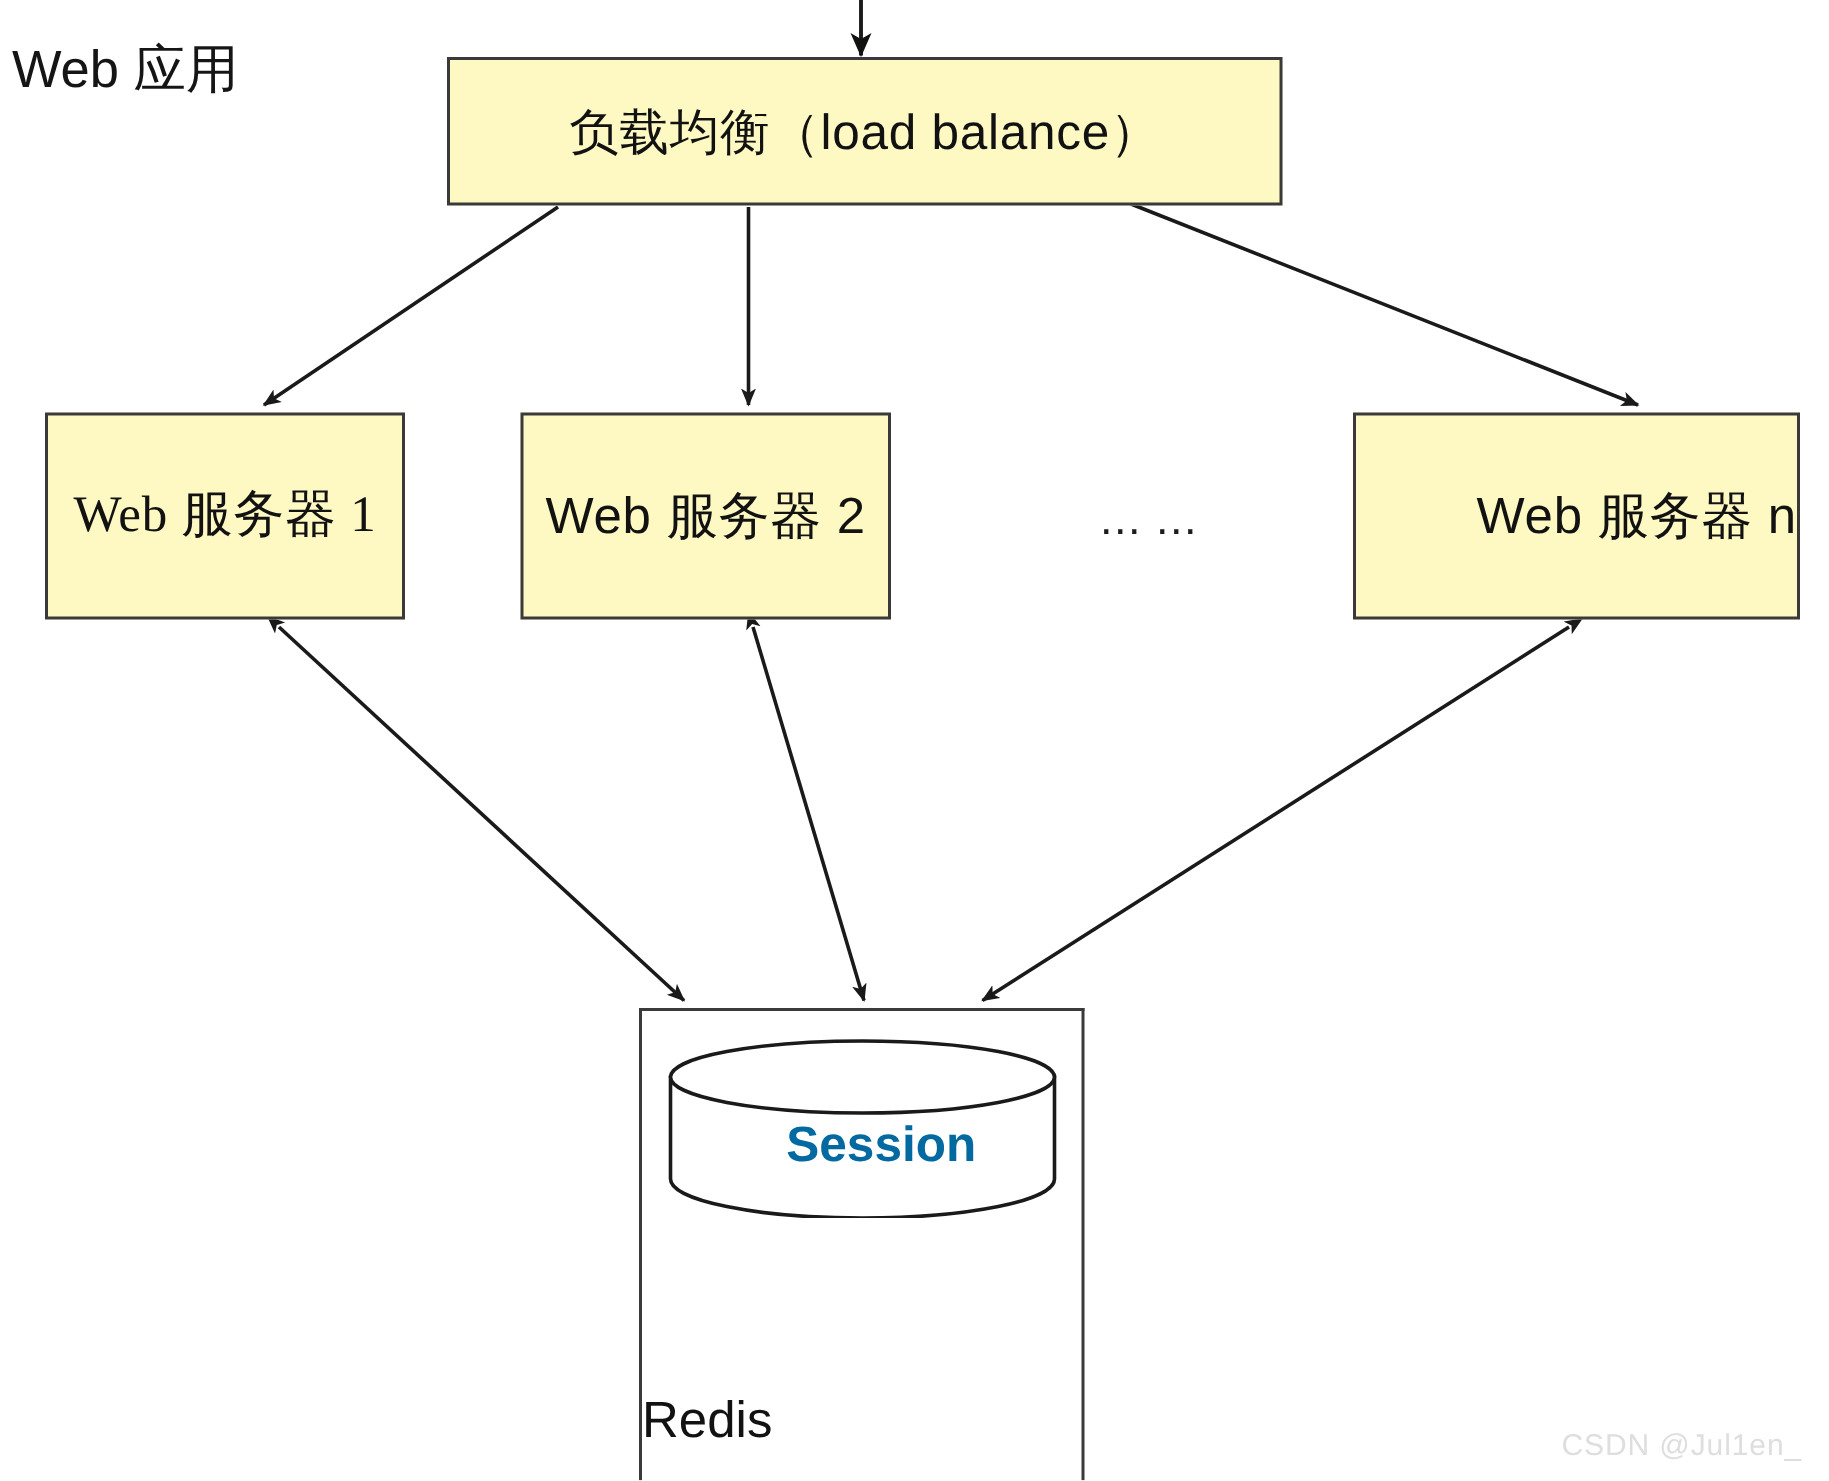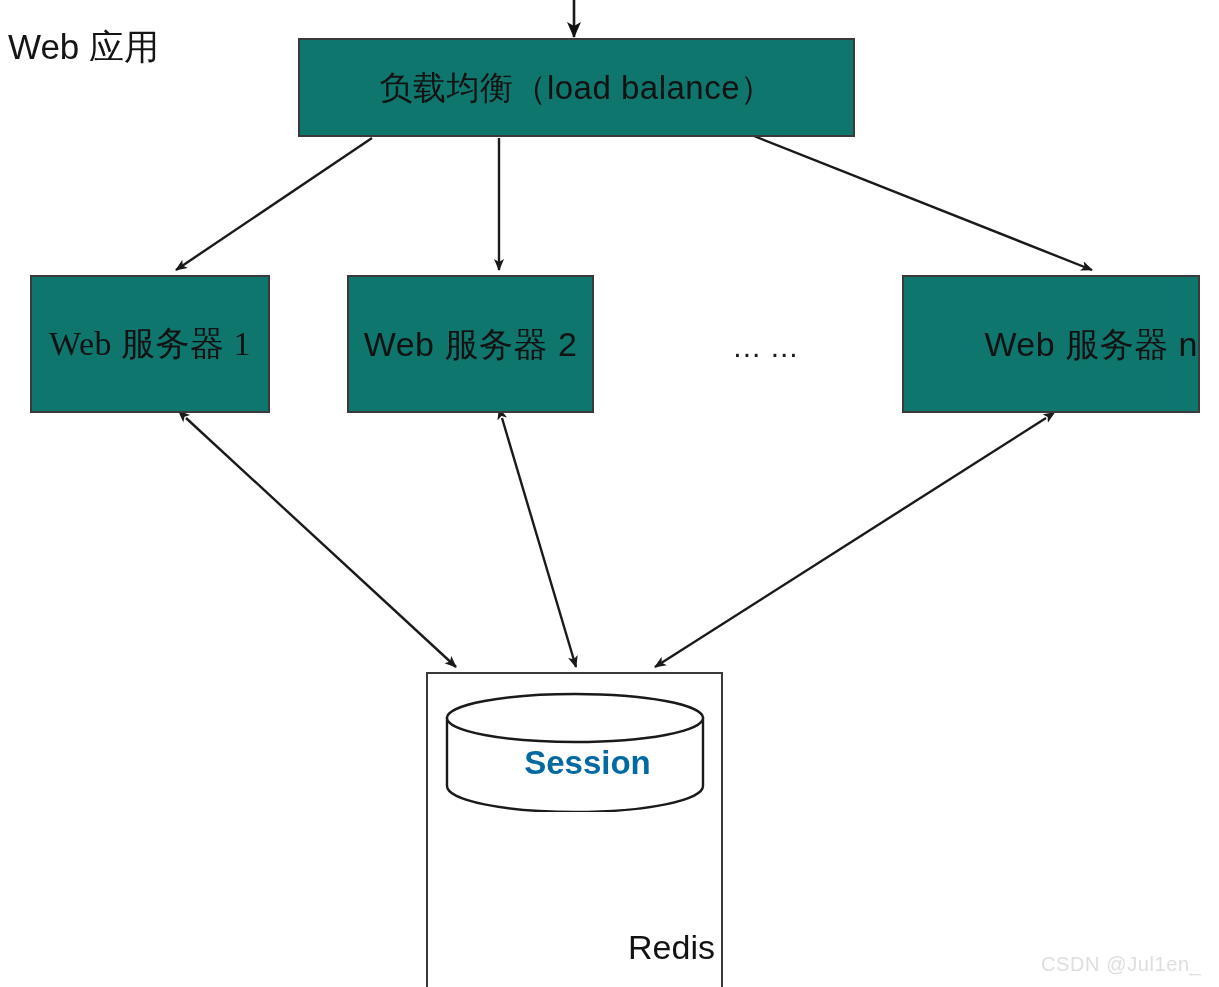--- a/index.html
+++ b/index.html
@@ -24,21 +24,21 @@
     position: absolute;
     left: 0;
     top: 0;
     width: 1219px;
     height: 987px;
   }
   .node-box {
     position: absolute;
     box-sizing: border-box;
     border: 2px solid #3a3a3a;
-    background: #0f766e;
+    background: #fef9c3;
     display: flex;
     align-items: center;
     justify-content: center;
   }
   .node-label {
     font-size: 34px;
     color: #121212;
     letter-spacing: 0.5px;
     white-space: nowrap;
     line-height: 1;
@@ -101,21 +101,21 @@
     height: 315px;
     border: 2px solid #3a3a3a;
     border-bottom: none;
     background: #ffffff;
   }
   #redis-label {
     position: absolute;
     left: 0;
     right: 0;
     bottom: 20px;
-    text-align: right;
+    text-align: left;
     font-size: 34px;
     color: #121212;
     padding-right: 6px;
   }
   #session-cylinder {
     position: absolute;
     left: 445px;
     top: 692px;
     width: 260px;
     height: 120px;

